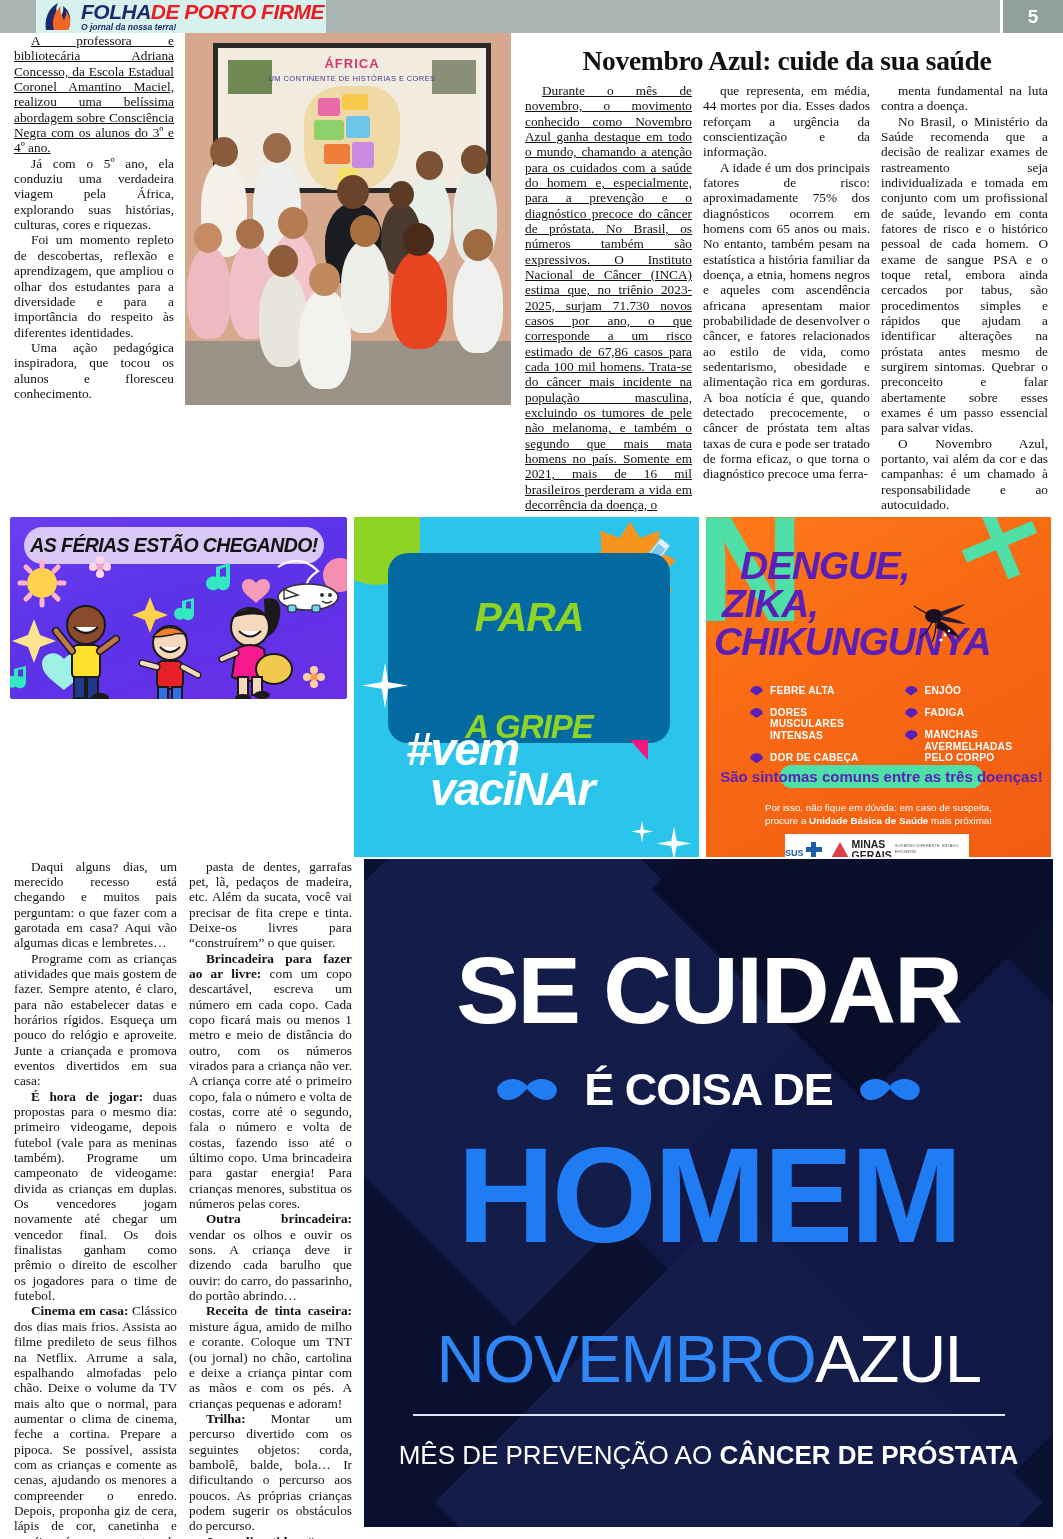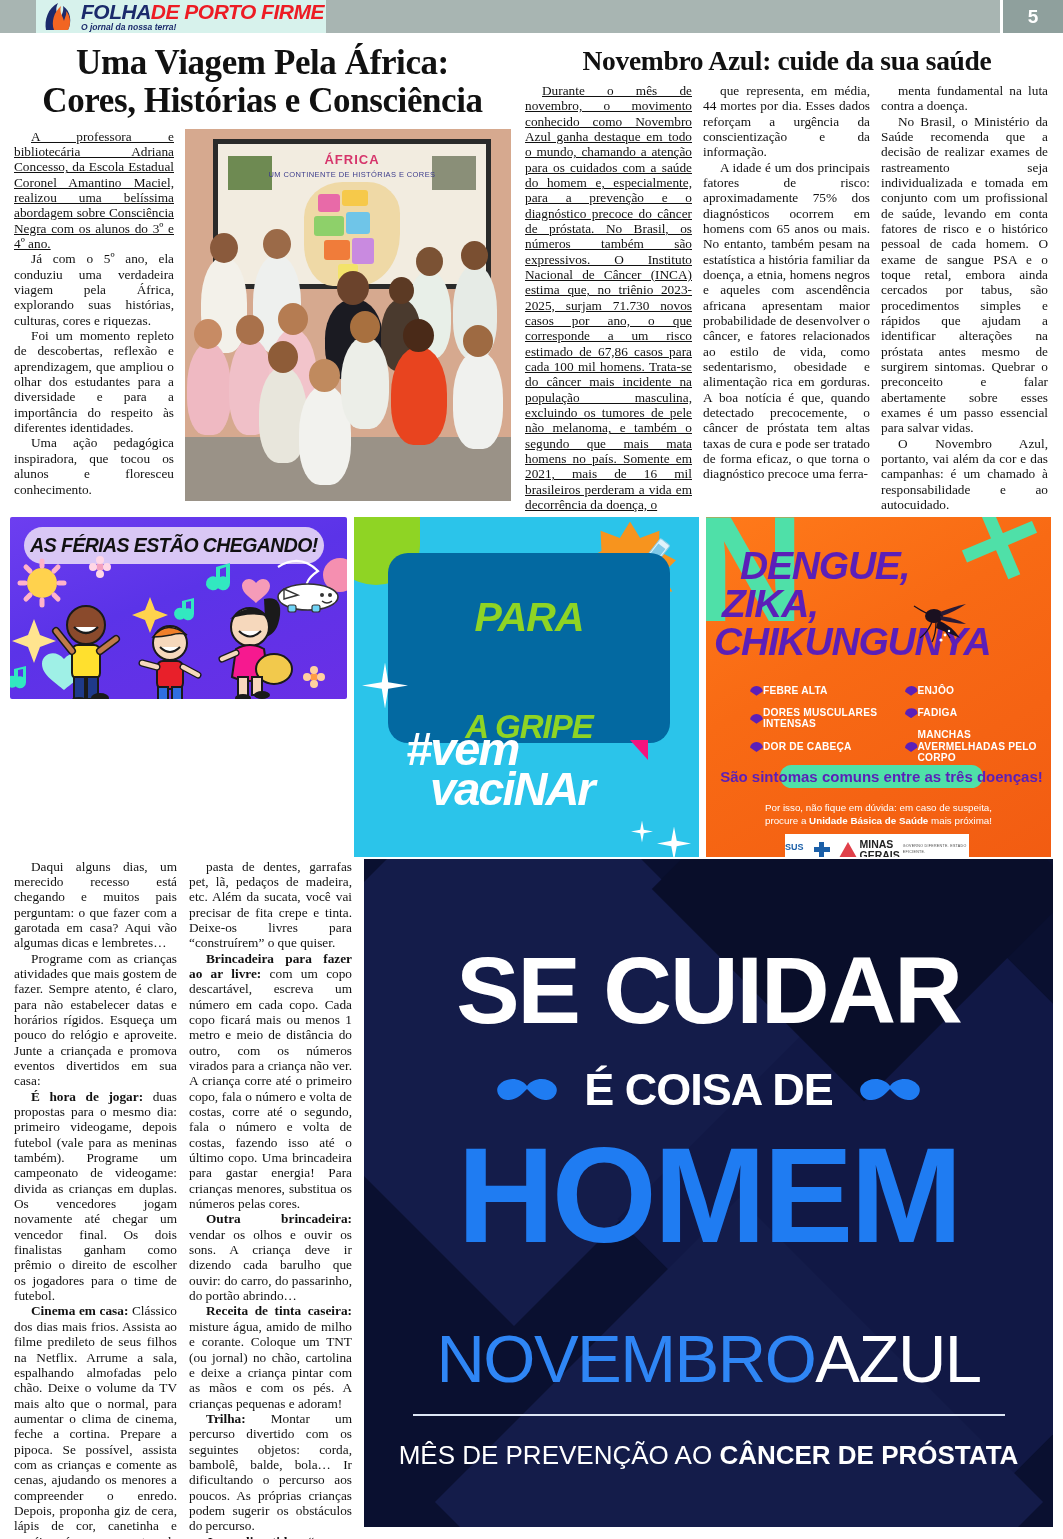--- a/index.html
+++ b/index.html
@@ -215,21 +215,21 @@
     position:absolute; left:204px; top:85px; width:60px; height:48px;
   }
   .sym-cols{
     position:absolute; left:44px; top:168px; right:14px;
     display:flex; gap:22px;
     font-family:"Liberation Sans", sans-serif;
     font-size:10.2px; color:#ffffff; font-weight:bold;
     letter-spacing:0.2px;
   }
   .sym-col{ width:140px; }
-  .sym-item{ display:flex; margin-bottom:11px; line-height:1.12; align-items:center;}
+  .sym-item{ display:flex; gap:7px; margin-bottom:11px; line-height:1.12; align-items:flex-start;}
   .sym-dot{
     flex:0 0 auto; width:13px;height:10px; margin-top:1px;
     background:#5b1fb8;
     border-radius:50% 50% 50% 50% / 60% 60% 40% 40%;
     clip-path:polygon(0 0,100% 0,100% 55%,50% 100%,0 55%);
   }
   .dengue-pill{
     position:absolute; left:74px; top:248px;
     width:203px; height:23px; background:#4fe0a8;
     border-radius:13px;
@@ -244,21 +244,21 @@
     text-align:center; color:#fff;
     font-family:"Liberation Sans", sans-serif;
     font-size:9.8px; line-height:1.35;
   }
   .dengue-note b{ font-weight:bold; }
   .dengue-logos{
     position:absolute; left:79px; top:317px;
     width:184px; height:32px; background:#ffffff;
     display:flex; align-items:center; justify-content:center; gap:9px;
   }
-  .sus-logo{ display:flex; align-items:flex-start; gap:10px; }
+  .sus-logo{ display:flex; align-items:flex-end; gap:2px; }
   .sus-word{ font-family:"Liberation Sans",sans-serif; font-weight:bold; font-size:9px; color:#1b5fa8; }
   .sus-cross{ position:relative; width:16px;height:16px; }
   .sus-cross:before,.sus-cross:after{
     content:""; position:absolute; background:#1b5fa8;
   }
   .sus-cross:before{ left:5.5px; top:0; width:5px; height:16px; }
   .sus-cross:after{ left:0; top:5.5px; width:16px; height:5px; }
   .mg-logo{ display:flex; align-items:center; gap:3px; }
   .mg-tri{
     width:0;height:0;border-left:9px solid transparent;border-right:9px solid transparent;
@@ -372,24 +372,20 @@
       </div>
     </div>
     <div class="mast-fill"></div>
     <div class="mast-sep"></div>
     <div class="mast-page">5</div>
   </div>
 
   <div class="top-section">
 
     <div class="left-story">
-      <div class="headline-left">
-        <div>Uma Viagem Pela África:</div>
-        <div>Cores, Histórias e Consciência</div>
-      </div>
       <div class="cols-2">
         <div class="col w-left-col">
           <p class="first">A professora e bibliotecária Adriana Concesso, da Escola Estadual Coronel Amantino Maciel, realizou uma belíssima abordagem sobre Consciência Negra com os alunos do 3º e 4º ano.</p>
           <p>Já com o 5º ano, ela conduziu uma verdadeira viagem pela África, explorando suas histórias, culturas, cores e riquezas.</p>
           <p>Foi um momento repleto de descobertas, reflexão e aprendizagem, que ampliou o olhar dos estudantes para a diversidade e para a importância do respeito às diferentes identidades.</p>
           <p>Uma ação pedagógica inspiradora, que tocou os alunos e floresceu conhecimento.</p>
         </div>
         <div class="photo">
           <div class="ph-wall"></div>
           <div class="ph-floor"></div>

